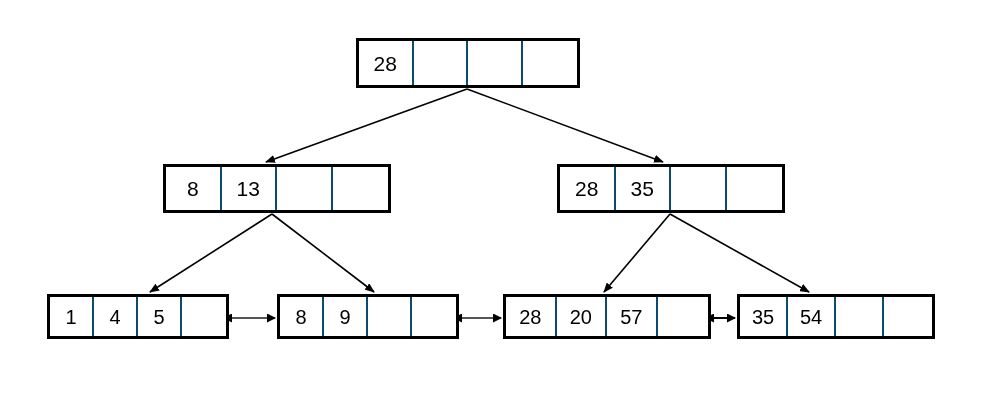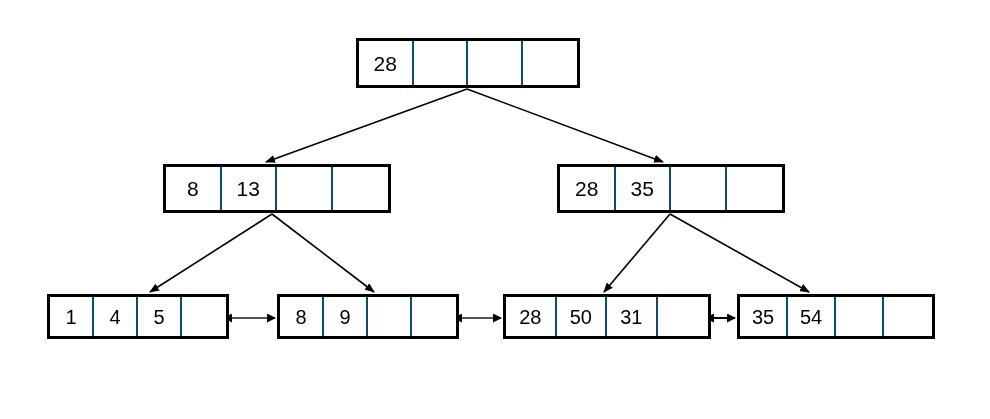--- a/index.html
+++ b/index.html
@@ -186,22 +186,22 @@
 
   <div class="tree-node" id="node-leaf-2">
     <div class="node-cell">8</div>
     <div class="node-cell">9</div>
     <div class="node-cell empty-cell"></div>
     <div class="node-cell empty-cell"></div>
   </div>
 
   <div class="tree-node" id="node-leaf-3">
     <div class="node-cell">28</div>
-    <div class="node-cell">50</div>
-    <div class="node-cell">31</div>
+    <div class="node-cell">20</div>
+    <div class="node-cell">57</div>
     <div class="node-cell empty-cell"></div>
   </div>
 
   <div class="tree-node" id="node-leaf-4">
     <div class="node-cell">35</div>
     <div class="node-cell">54</div>
     <div class="node-cell empty-cell"></div>
     <div class="node-cell empty-cell"></div>
   </div>
 

